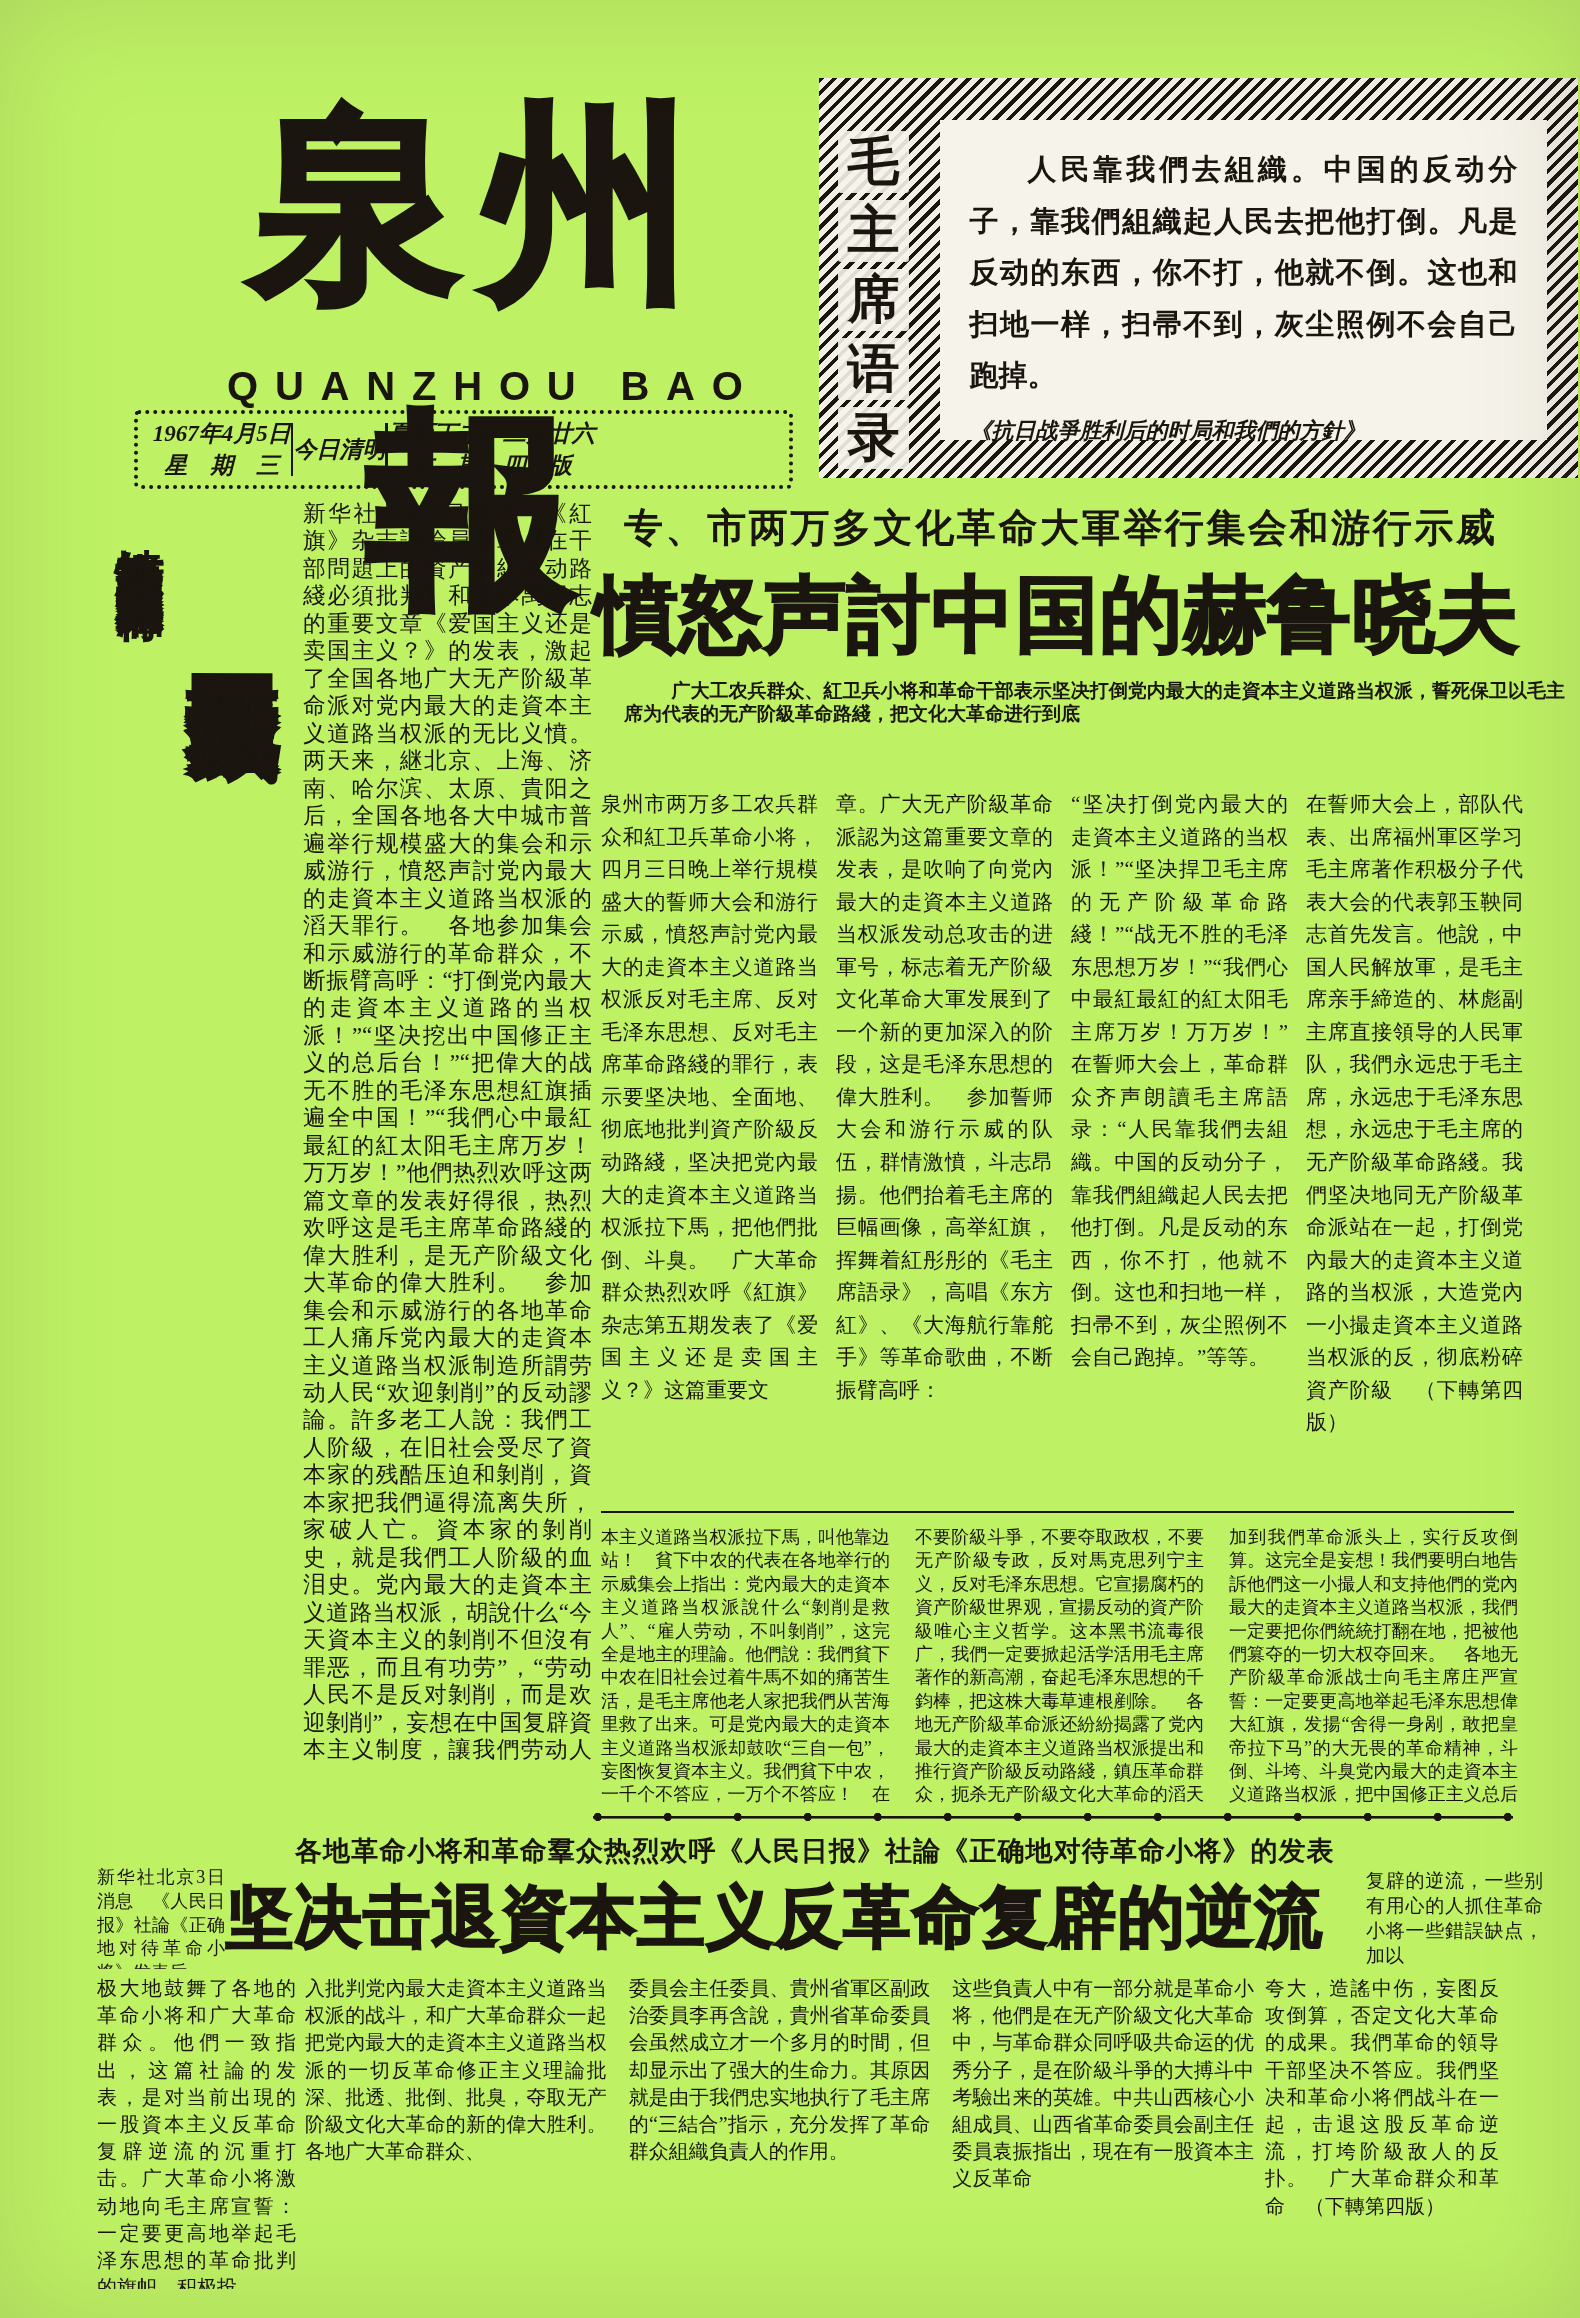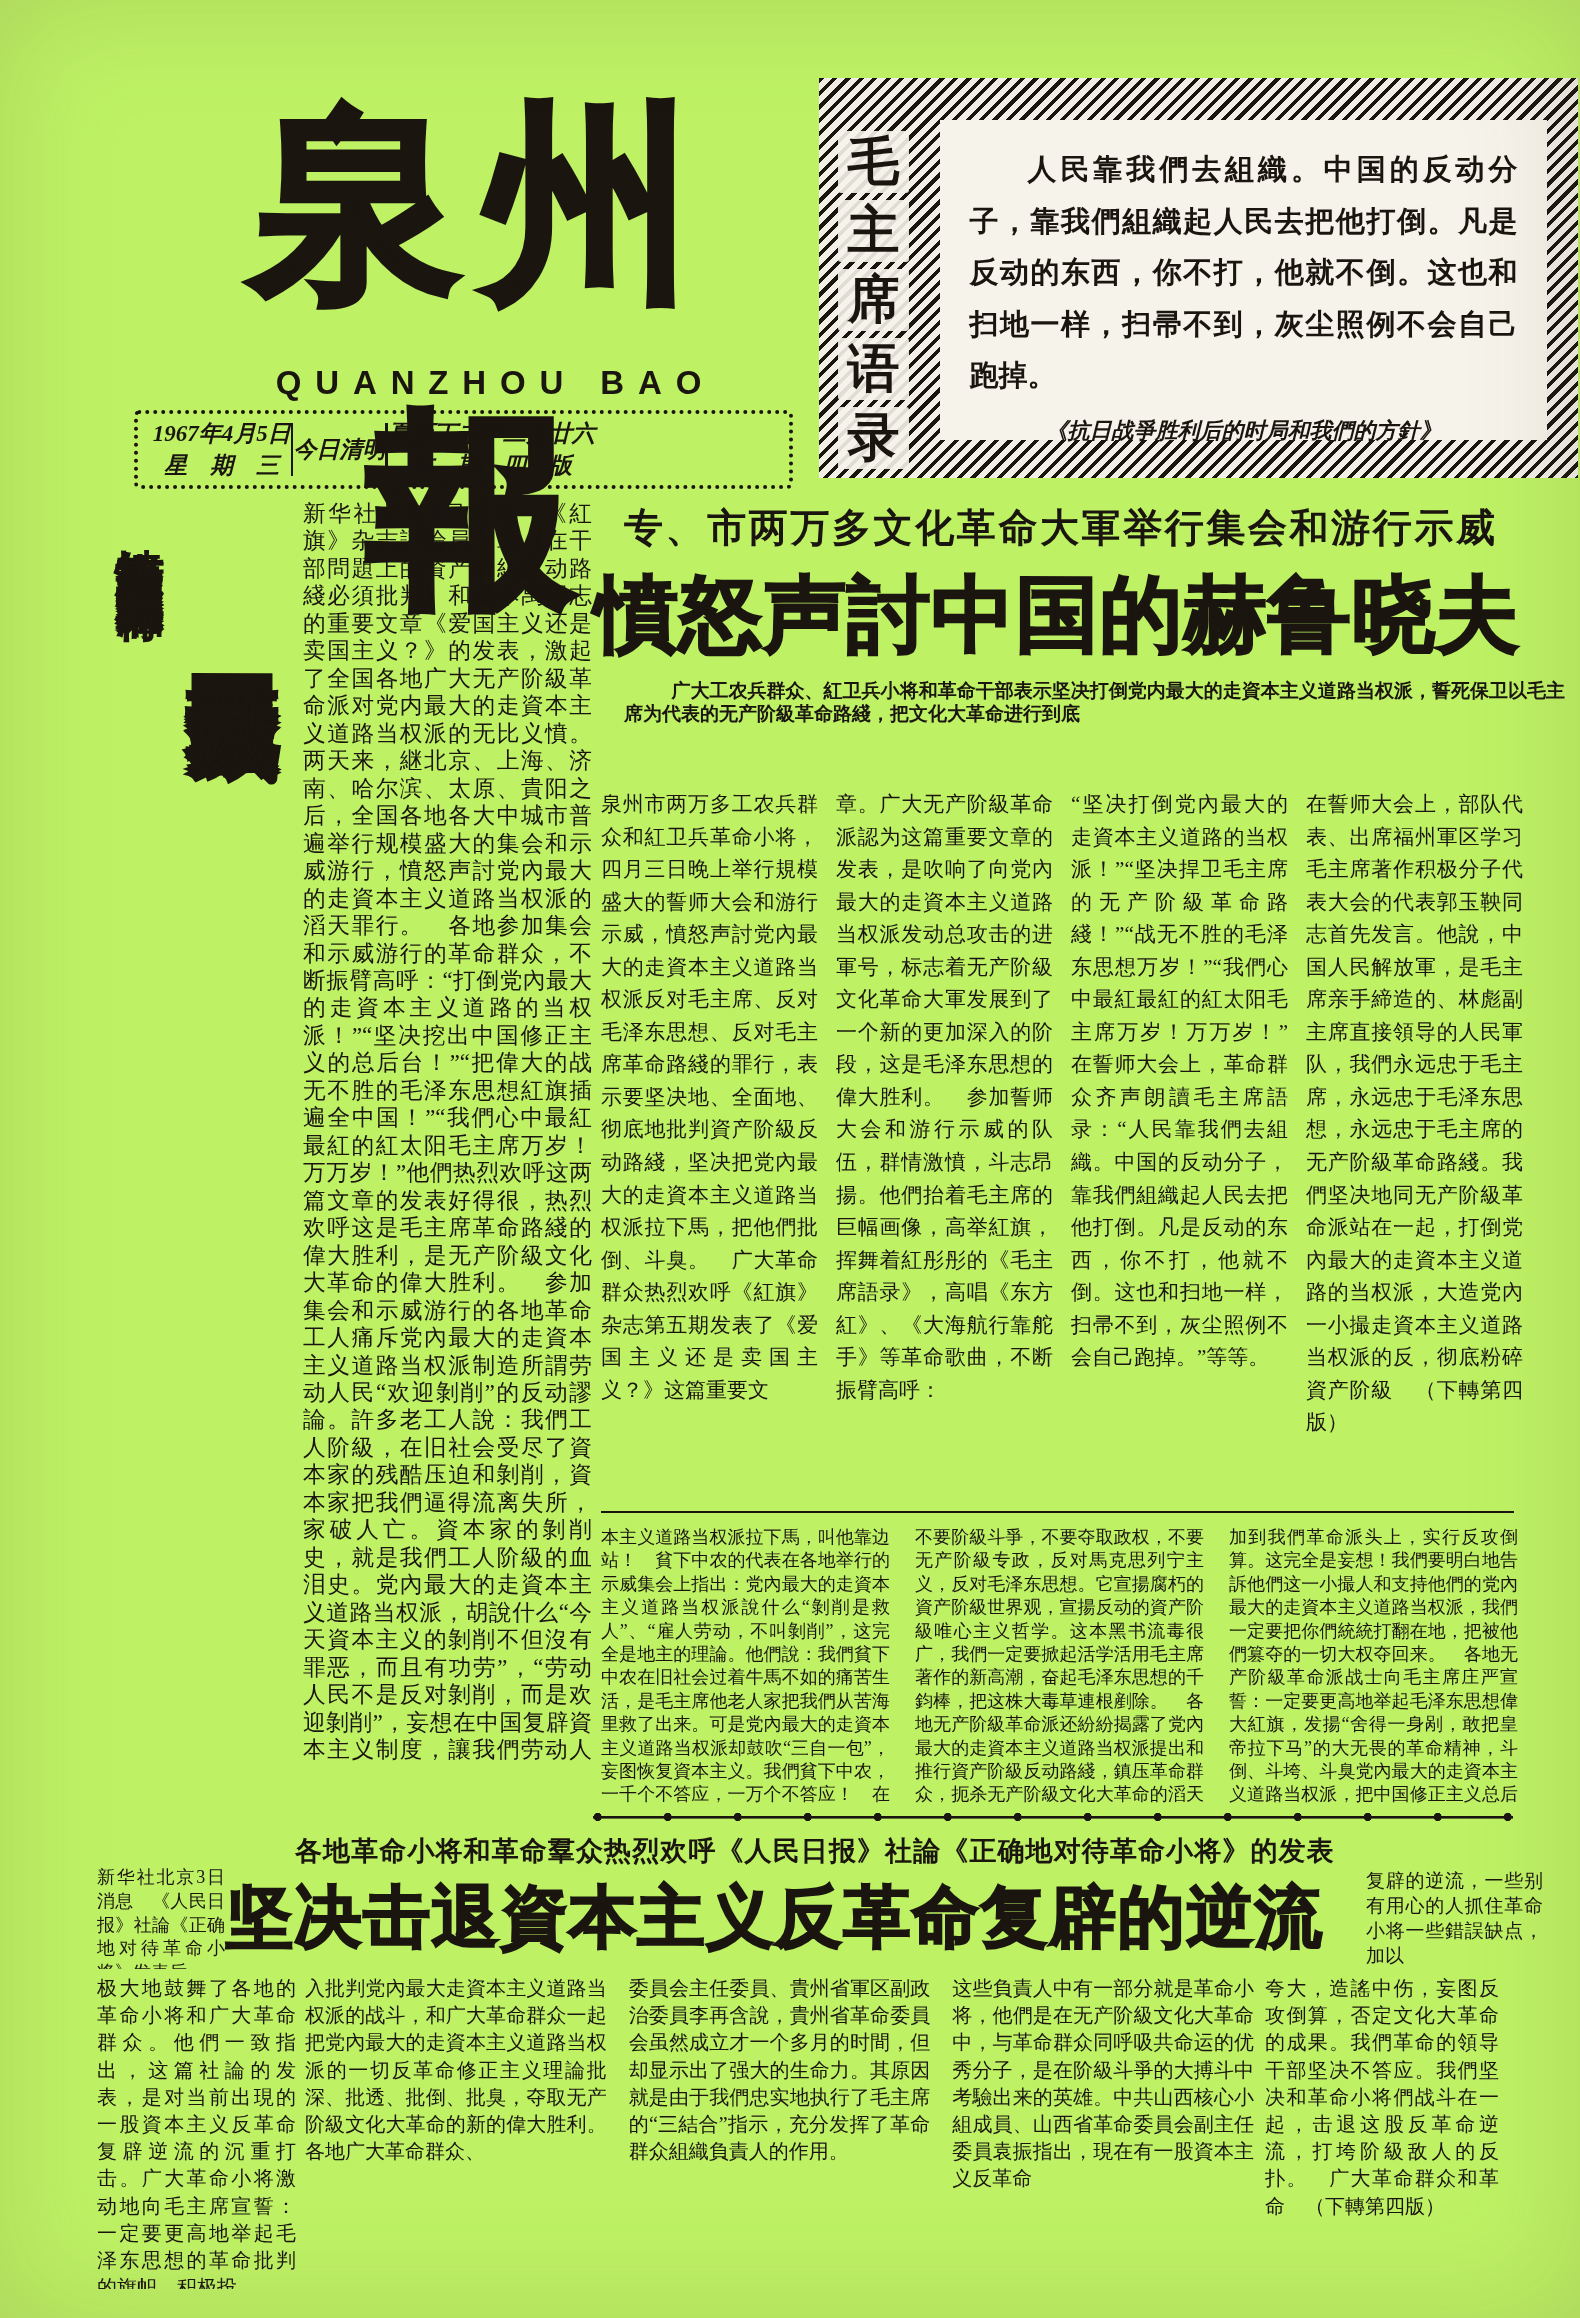--- a/index.html
+++ b/index.html
@@ -14,34 +14,34 @@
   .vtext{writing-mode:vertical-rl; text-orientation:upright;}
   .just{text-align:justify; overflow:hidden;}
   .sans{font-family:"Liberation Sans", sans-serif;}
   .heavy{font-weight:bold; -webkit-text-stroke:2.1px currentColor;}
 
   
   .masthead-title{left:174px; top:53px; width:617px; height:306px;
     font-size:211px; line-height:306px; text-align:center; letter-spacing:21px;
     font-weight:bold; -webkit-text-stroke:5.3px currentColor;}
   .romanized{left:227px; top:364px; width:537px; height:37px;
-    font-size:33px; letter-spacing:.42em; text-align:center; font-weight:bold;}
+    font-size:40px; letter-spacing:.42em; font-weight:bold;}
   .datebox{left:134px; top:410px; width:659px; height:79px;
     border:4.7px dotted #1a150f; border-radius:5.3px;
     display:flex; align-items:center; justify-content:flex-start; padding:3.2px 14.8px; box-sizing:border-box;font-style:italic;}
   .datebox .cell{text-align:center; font-weight:bold; font-size:23px; line-height:1.35;}
   .datebox .sep{width:2.6px; height:53px; background:#1a150f;}
 
   
   .quotebox{left:819px; top:78px; width:759px; height:400px;
     background:repeating-linear-gradient(135deg,#1a150f 0 3.7px,#f2efe7 3.7px 9.5px);}
   .quote-inner{position:absolute; left:121px; top:42px; right:31px; bottom:38px;
     background:#f6f3ea; padding:24px 29.5px 16px 29.5px; box-sizing:border-box;}
   .quote-text{font-size:29px; font-weight:bold; line-height:1.78; text-indent:2em; text-align:justify;}
-  .quote-source{margin-top:13.7px; font-size:22px; text-align:center; font-style:italic; font-weight:bold;}
+  .quote-source{margin-top:13.7px; font-size:22px; font-style:italic; font-weight:bold;}
   .quote-label{position:absolute; left:19px; top:53px; width:79px;}
   .quote-label .ch{display:block; width:71px; height:62px; margin-bottom:6.9px;
     background:rgba(246,243,234,.9); font-size:52px; line-height:62px; text-align:center;
     font-weight:bold; border-radius:3.2px;}
 
   
   .s1-kicker{left:624px; top:501px; width:943px; height:53px;
     font-size:39px; font-weight:bold; letter-spacing:2.6px; white-space:nowrap;}
   .s1-headline{left:595px; top:558px; width:985px; height:113px;
     font-size:83px; line-height:113px; letter-spacing:1.1px; white-space:nowrap;}

